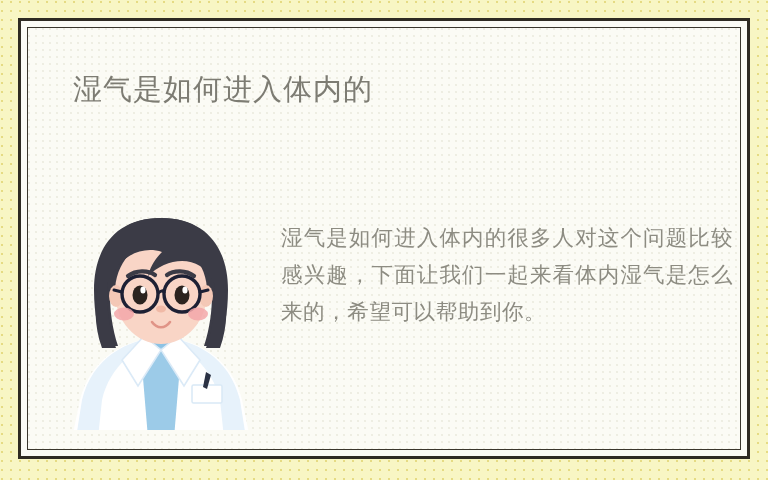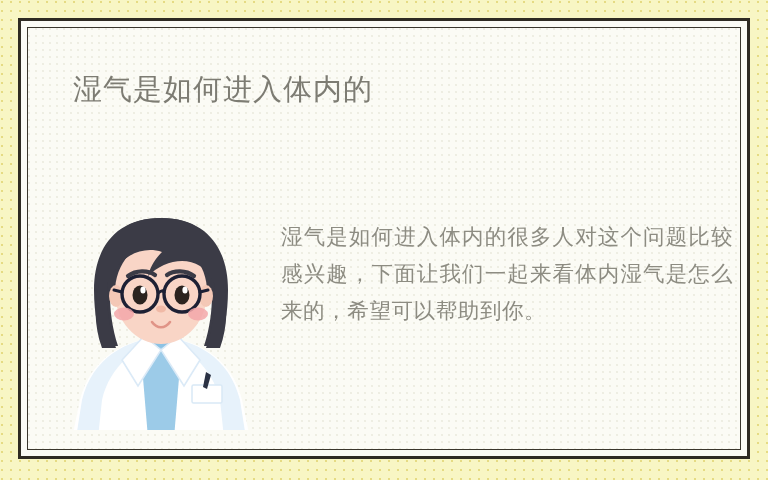--- a/index.html
+++ b/index.html
@@ -90,21 +90,21 @@
   }
   #avatar-svg { display: block; }
 
   
   #body-text {
     position: absolute;
     left: 253px;
     top: 42px;
     width: 452px;
     color: #8d8c82;
-    font-family: Liberation Mono, monospace;
+    font-family: Liberation Serif, serif;
     font-size: 21.5px;
     line-height: 37px;
     letter-spacing: 0.6px;
     text-align: justify;
     text-justify: inter-character;
     font-weight: 400;
   }
 </style>
 </head>
 <body>

